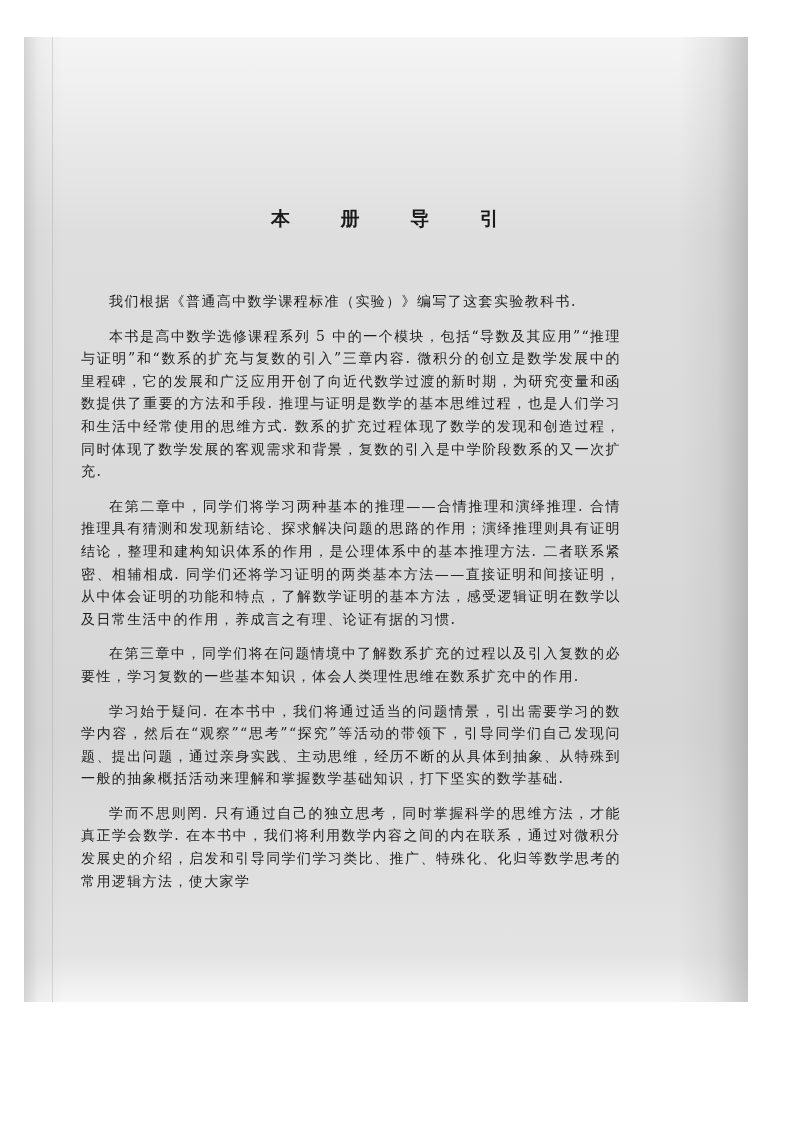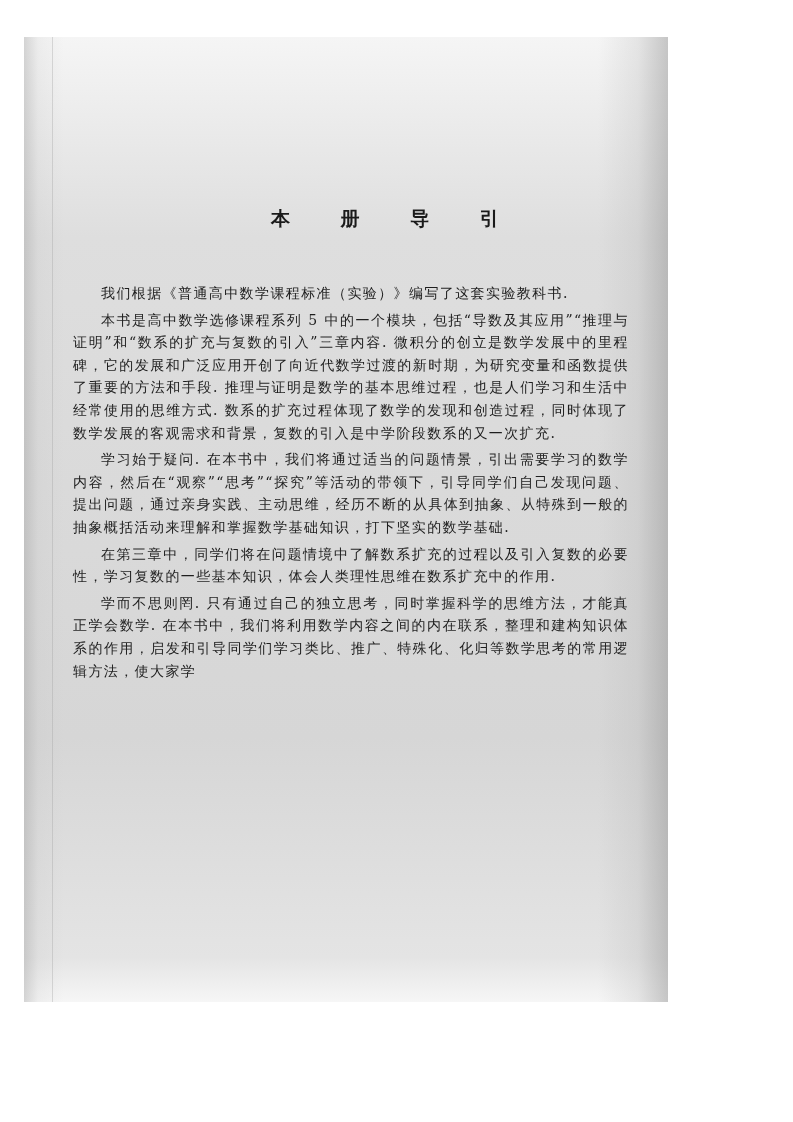--- a/index.html
+++ b/index.html
@@ -11,21 +11,21 @@
       width: 793px;
       height: 1122px;
       position: relative;
       overflow: hidden;
       font-family: "DejaVu Serif", "Liberation Serif", serif;
     }
     .scan-page {
       position: absolute;
       left: 24px;
       top: 37px;
-      width: 644px;
+      width: 724px;
       height: 965px;
       background:
         linear-gradient(90deg, rgba(150,150,150,0.35) 0px, rgba(190,190,190,0.15) 14px, rgba(0,0,0,0) 40px),
         linear-gradient(270deg, rgba(140,140,140,0.45) 0px, rgba(180,180,180,0.25) 30px, rgba(0,0,0,0) 70px),
         linear-gradient(180deg, rgba(245,245,245,1) 0px, rgba(222,222,222,1) 200px, rgba(214,214,214,1) 700px, rgba(228,228,228,1) 920px, rgba(246,246,246,1) 965px);
     }
     .scan-page::before {
       content: "";
       position: absolute;
       left: 28px;
@@ -52,29 +52,30 @@
       top: 241px;
       width: 564px;
       font-family: "DejaVu Serif", "Liberation Serif", serif;
       font-size: 14px;
       line-height: 22.6px;
       color: #1e1e1e;
       text-align: justify;
       letter-spacing: 1.4px;
     }
     .para {
-      margin: 4px;
+      margin: 12px;
       text-indent: 28px;
     }
   </style>
 </head>
 <body>
 
 <div class="scan-page">
   <h1 class="page-title">本 册 导 引</h1>
   <div class="body-text">
     <p class="para">我们根据《普通高中数学课程标准（实验）》编写了这套实验教科书.</p>
     <p class="para">本书是高中数学选修课程系列 5 中的一个模块，包括“导数及其应用”“推理与证明”和“数系的扩充与复数的引入”三章内容. 微积分的创立是数学发展中的里程碑，它的发展和广泛应用开创了向近代数学过渡的新时期，为研究变量和函数提供了重要的方法和手段. 推理与证明是数学的基本思维过程，也是人们学习和生活中经常使用的思维方式. 数系的扩充过程体现了数学的发现和创造过程，同时体现了数学发展的客观需求和背景，复数的引入是中学阶段数系的又一次扩充.</p>
+    <p class="para">在第二章中，同学们将学习两种基本的推理——合情推理和演绎推理. 合情推理具有猜测和发现新结论、探求解决问题的思路的作用；演绎推理则具有证明结论，整理和建构知识体系的作用，是公理体系中的基本推理方法. 二者联系紧密、相辅相成. 同学们还将学习证明的两类基本方法——直接证明和间接证明，从中体会证明的功能和特点，了解数学证明的基本方法，感受逻辑证明在数学以及日常生活中的作用，养成言之有理、论证有据的习惯.</p>
+    <p class="para">在第三章中，同学们将在问题情境中了解数系扩充的过程以及引入复数的必要性，学习复数的一些基本知识，体会人类理性思维在数系扩充中的作用.</p>
     <p class="para">学习始于疑问. 在本书中，我们将通过适当的问题情景，引出需要学习的数学内容，然后在“观察”“思考”“探究”等活动的带领下，引导同学们自己发现问题、提出问题，通过亲身实践、主动思维，经历不断的从具体到抽象、从特殊到一般的抽象概括活动来理解和掌握数学基础知识，打下坚实的数学基础.</p>
-    <p class="para">在第三章中，同学们将在问题情境中了解数系扩充的过程以及引入复数的必要性，学习复数的一些基本知识，体会人类理性思维在数系扩充中的作用.</p>
-    <p class="para">学而不思则罔. 只有通过自己的独立思考，同时掌握科学的思维方法，才能真正学会数学. 在本书中，我们将利用数学内容之间的内在联系，整理和建构知识体系的作用，启发和引导同学们学习类比、推广、特殊化、化归等数学思考的常用逻辑方法，使大家学</p>
+    <p class="para">学而不思则罔. 只有通过自己的独立思考，同时掌握科学的思维方法，才能真正学会数学. 在本书中，我们将利用数学内容之间的内在联系，通过对微积分发展史的介绍，启发和引导同学们学习类比、推广、特殊化、化归等数学思考的常用逻辑方法，使大家学</p>
   </div>
 </div>
 
 </body></html>

